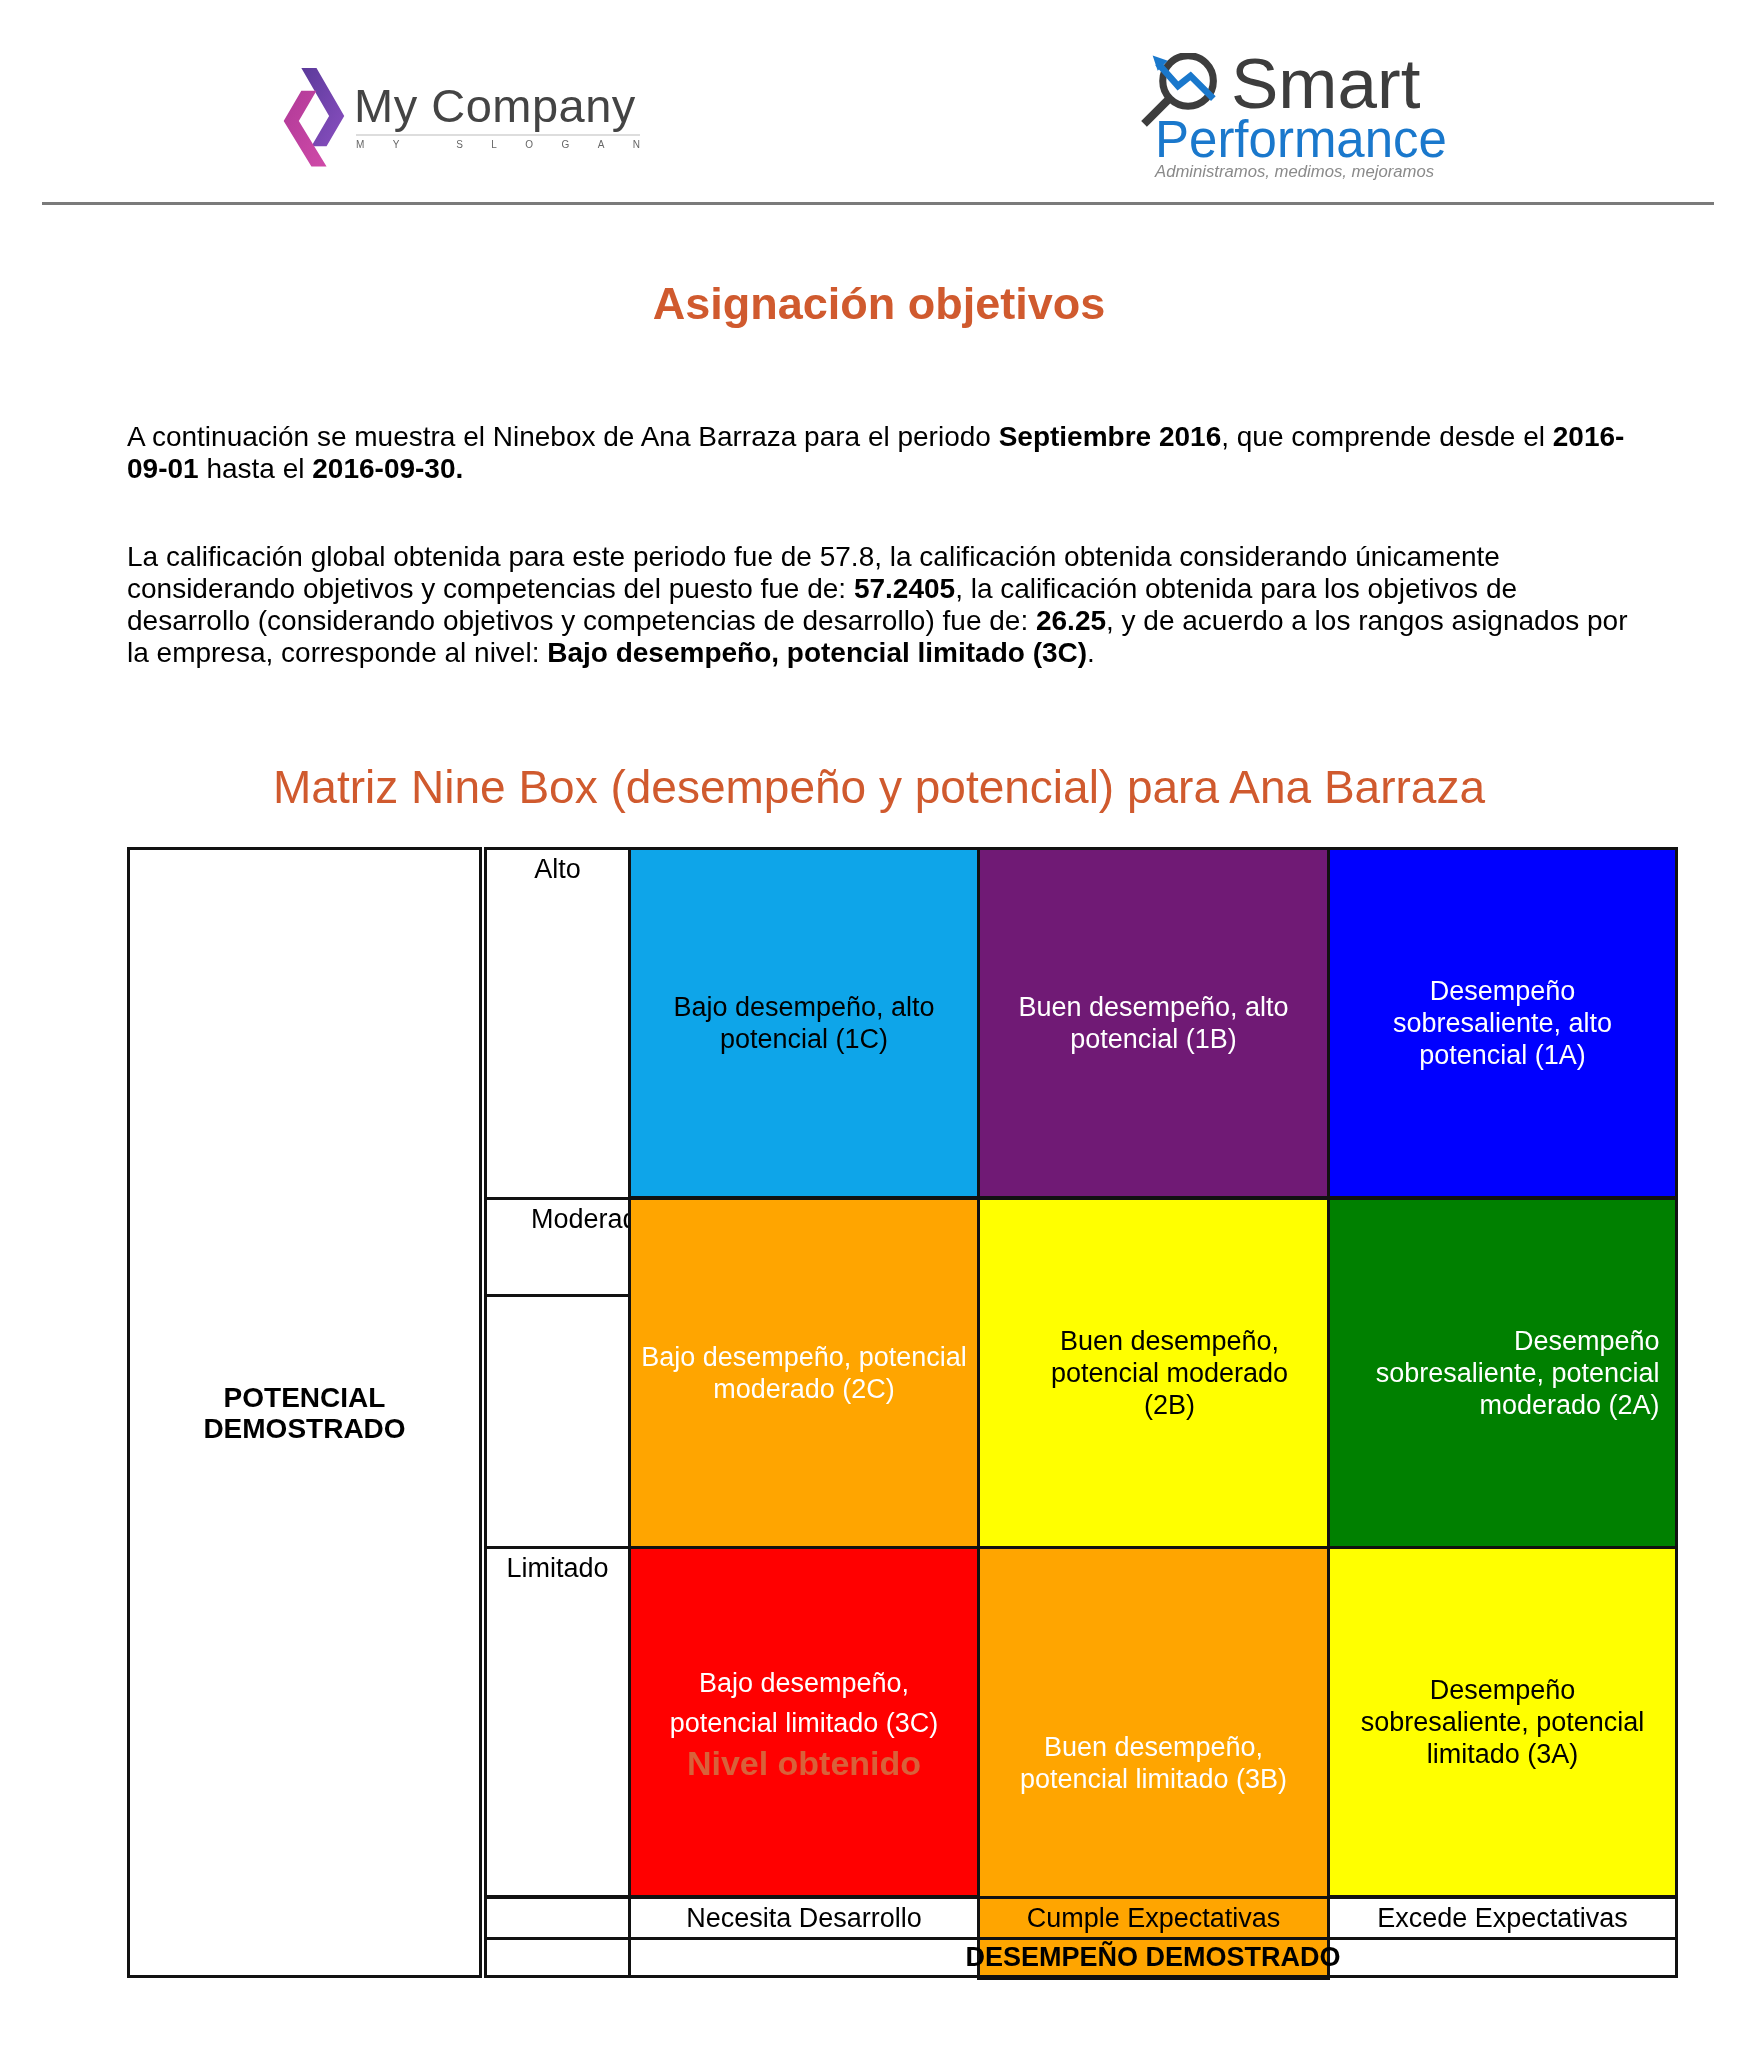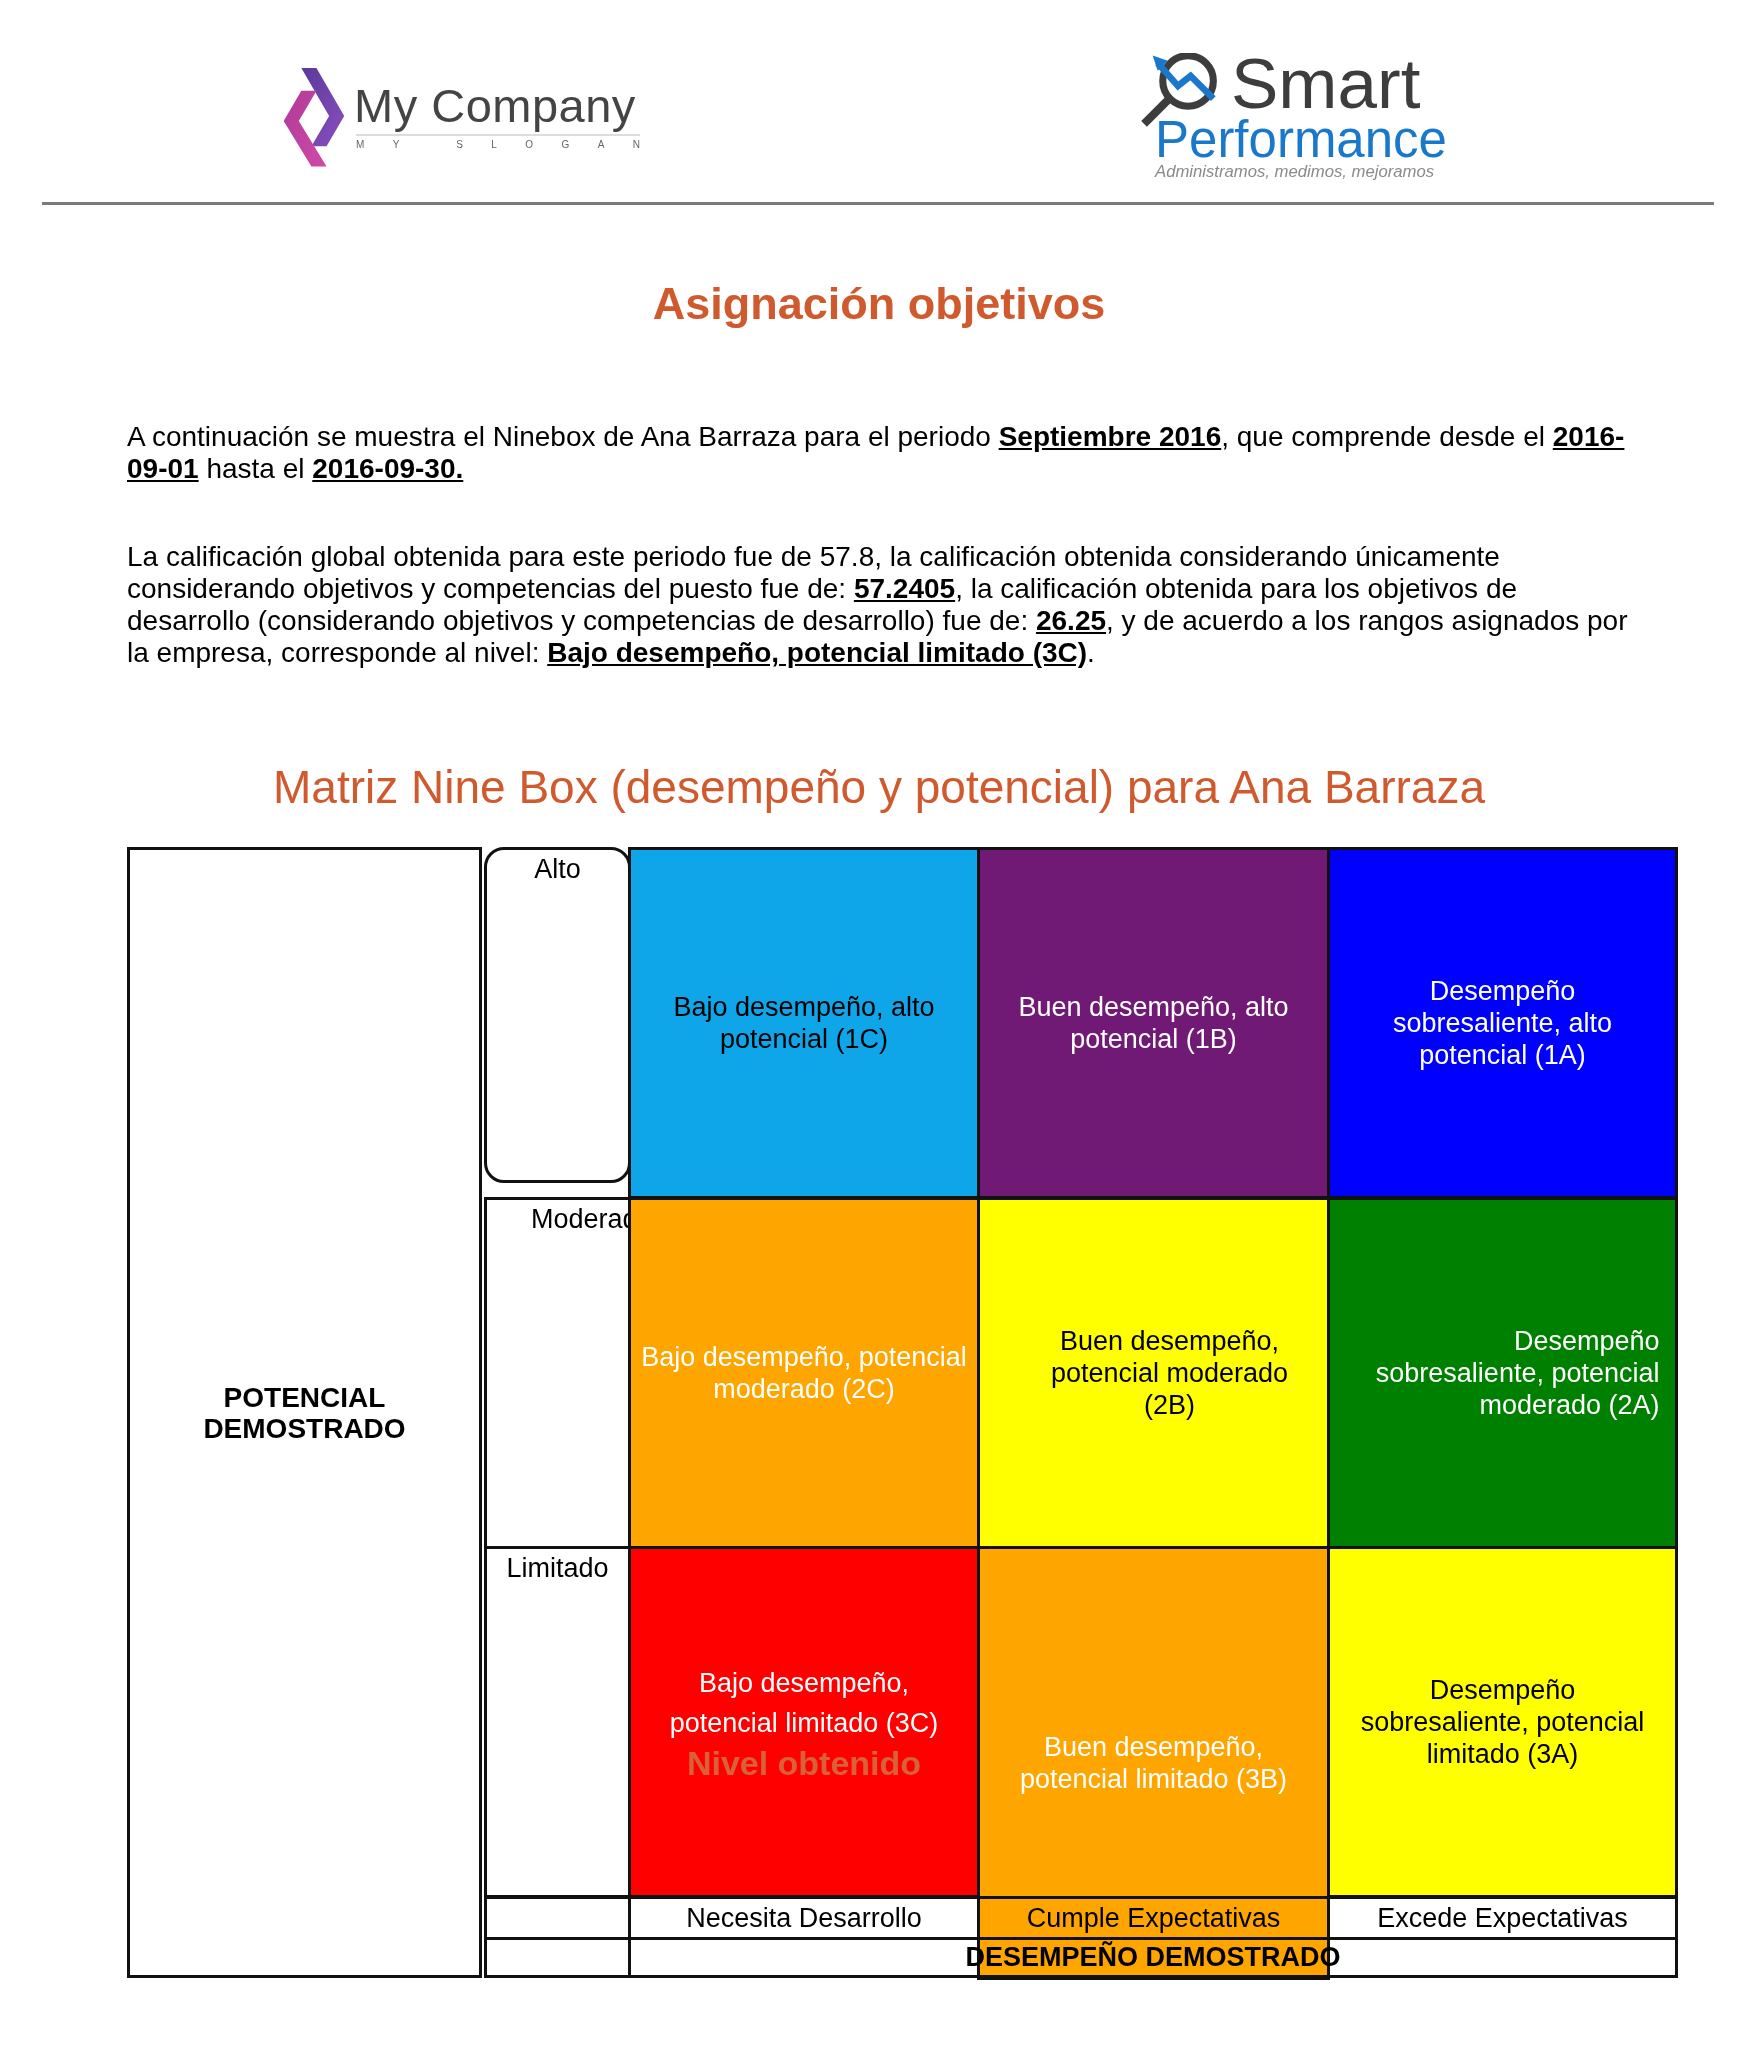--- a/index.html
+++ b/index.html
@@ -19,21 +19,21 @@
     #logo-right .perf { position:absolute; left:15px; top:66px; font-size:51px; color:#1a78cc; line-height:1; }
     #logo-right .tag { position:absolute; left:15px; top:114px; font-size:16.7px; color:#8a8a8a; font-style:italic; }
 
     #header-rule { left:42px; top:202px; width:1672px; height:2.5px; background:#7a7a7a; }
 
     #title { left:0; width:1758px; top:278px; text-align:center; font-size:45px; font-weight:bold; color:#d05a2e; }
 
     .para { left:127px; width:1520px; font-size:28px; line-height:32px; color:#000; }
     #para1 { top:421px; }
     #para2 { top:541px; }
-    .para b { font-weight:bold;text-decoration:underline; }
+    .para b { font-weight:bold; }
 
     #matrix-title { left:0; width:1758px; top:760px; text-align:center; font-size:46px; color:#d05a2e; }
 
     
     #ninebox { left:127px; top:847px; width:1551px; height:1131px; }
     .cell { position:absolute; box-sizing:border-box; border:3.5px solid #111; display:flex; align-items:center; justify-content:center; text-align:center; }
     .txt { font-size:27px; line-height:32px; padding:0 10px; }
     .lvl { position:absolute; box-sizing:border-box; border:3.5px solid #111; font-size:27px; text-align:center; }
     .lvl span { display:block; padding-top:4px; }
     .bold { font-weight:bold; }
@@ -97,21 +97,21 @@
 </div>
 
 <div id="matrix-title" class="abs">Matriz Nine Box (desempeño y potencial) para Ana Barraza</div>
 
 <div id="ninebox" class="abs">
 
   <div class="cell" style="left:0;top:0;width:355px;height:1131px;">
     <div class="bold" style="font-size:28px;line-height:31px;width:213px;">POTENCIAL DEMOSTRADO</div>
   </div>
 
-  <div class="lvl" style="left:357px;top:0;width:147px;height:336px;border-radius:20px;">
+  <div class="lvl" style="left:357px;top:0;width:147px;height:450px;">
       <span>Alto</span>
     </div>
   <div class="lvl" style="left:357px;top:350px;width:147px;height:352px;padding-left:44px;">
       <span>Moderado</span>
     </div>
   <div class="lvl" style="left:357px;top:699px;width:147px;height:352px;">
       <span>Limitado</span>
     </div>
   <div class="lvl" style="left:357px;top:1049px;width:147px;height:44px;"></div>
   <div class="lvl" style="left:357px;top:1090px;width:147px;height:41px;"></div>

